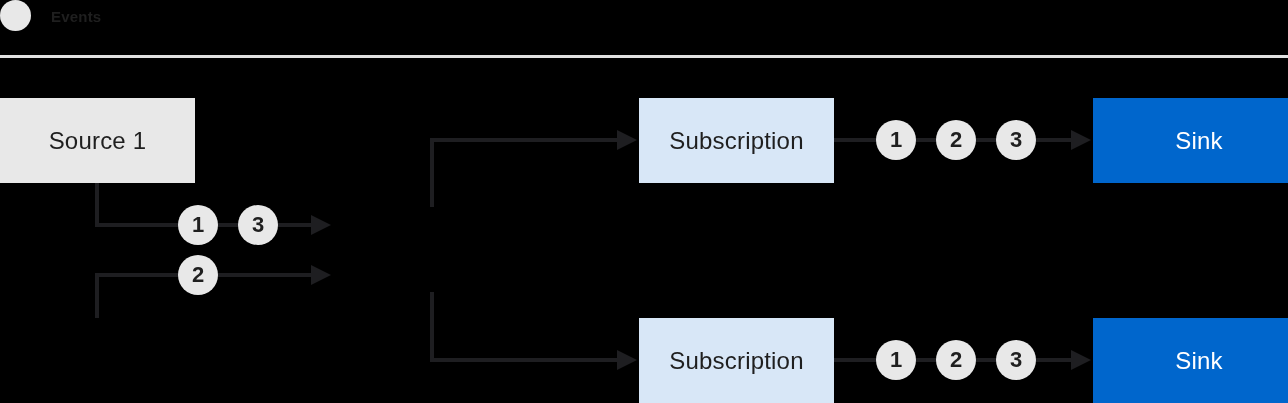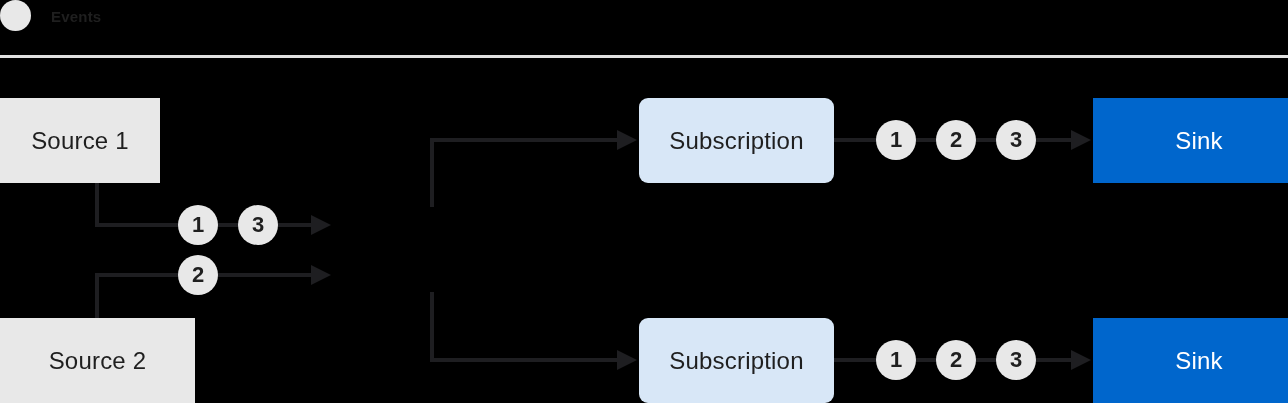--- a/index.html
+++ b/index.html
@@ -49,21 +49,21 @@
     position: absolute;
     display: flex;
     align-items: center;
     justify-content: center;
     font-size: 24px;
     font-weight: 500;
     letter-spacing: 0.2px;
     z-index: 2;
   }
   .node.gray  { background: var(--box-gray);       color: var(--text-dark); }
-  .node.lblue { background: var(--box-light-blue); color: var(--text-dark); border-radius: 9px; }
+  .node.lblue { background: var(--box-light-blue); color: var(--text-dark); }
   .node.blue  { background: var(--box-blue);       color: var(--text-light); padding-left: 17px; }
   .line {
     position: absolute;
     background: var(--line-color);
     z-index: 1;
   }
   .arrow {
     position: absolute;
     width: 0; height: 0;
     border-top: 10px solid transparent;
@@ -109,25 +109,22 @@
   <div class="line" style="left:430px; top:292px; width:4px; height:70px;"></div>
   <div class="line" style="left:430px; top:358px; width:187px; height:4px;"></div>
   <div class="arrow" style="left:617px; top:350px;"></div>
 
   <div class="line" style="left:834px; top:138px; width:237px; height:4px;"></div>
   <div class="arrow" style="left:1071px; top:130px;"></div>
 
   <div class="line" style="left:834px; top:358px; width:237px; height:4px;"></div>
   <div class="arrow" style="left:1071px; top:350px;"></div>
 
-  <div class="node gray" style="left:0; top:98px; width:160px; height:85px;">
+  <div class="node gray" style="left:0; top:98px; width:195px; height:85px;">
     <span>Source 1</span>
-  </div>
-  <div class="node gray" style="left:0; top:318px; width:195px; height:85px;">
-    <span>Source 2</span>
   </div>
   <div class="node lblue" style="left:639px; top:98px; width:195px; height:85px;">
     <span>Subscription</span>
   </div>
   <div class="node lblue" style="left:639px; top:318px; width:195px; height:85px;">
     <span>Subscription</span>
   </div>
   <div class="node blue" style="left:1093px; top:98px; width:195px; height:85px;">
     <span>Sink</span>
   </div>

